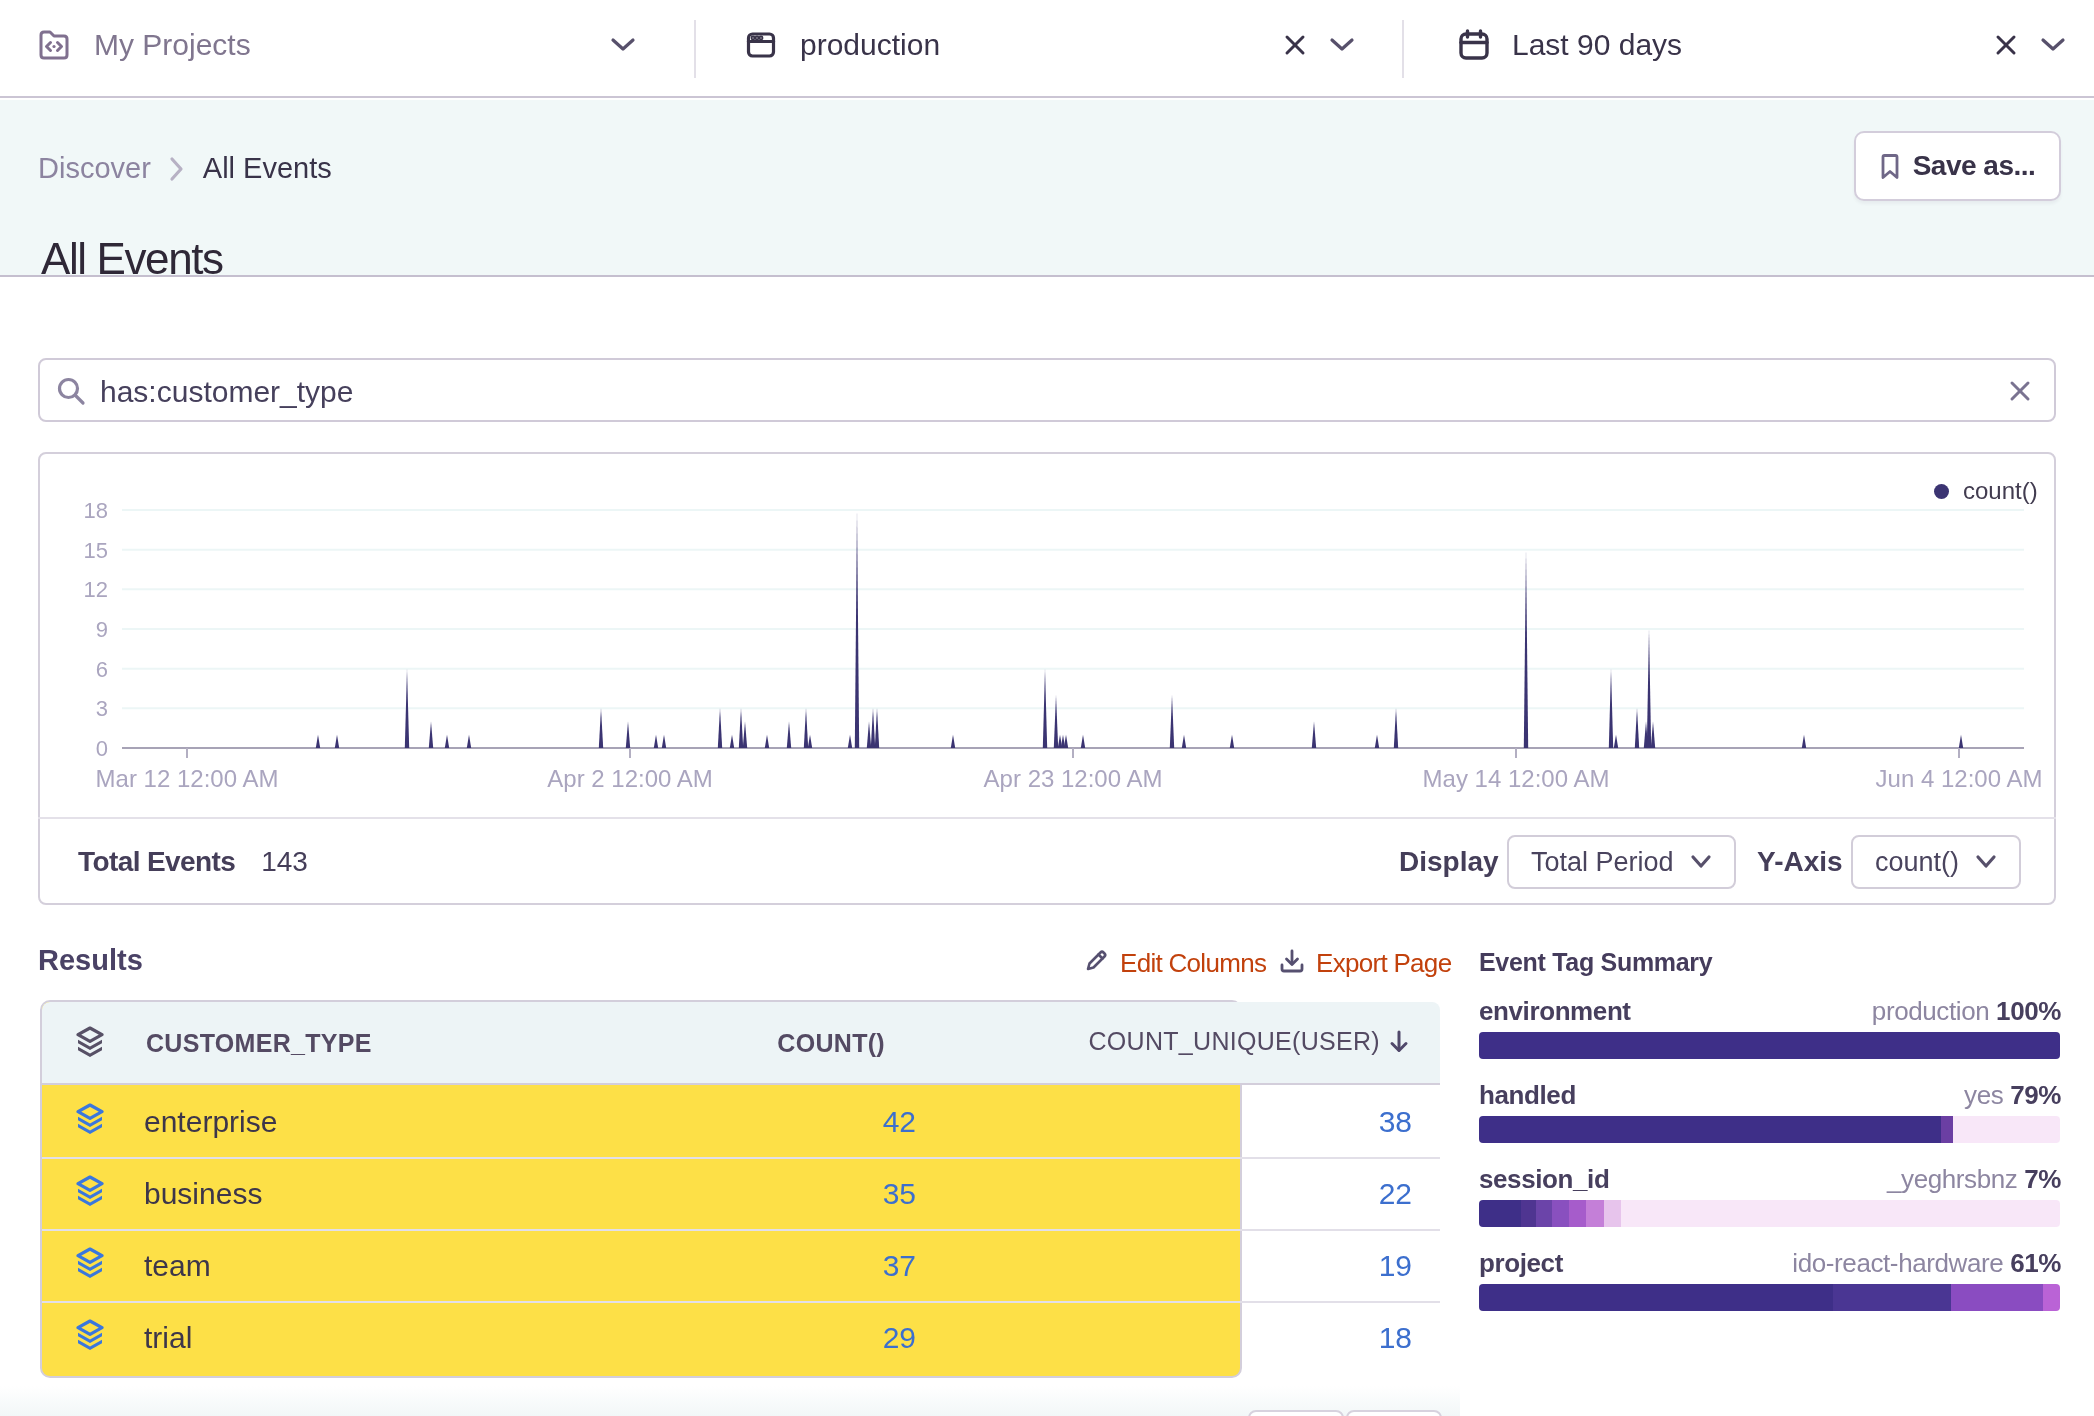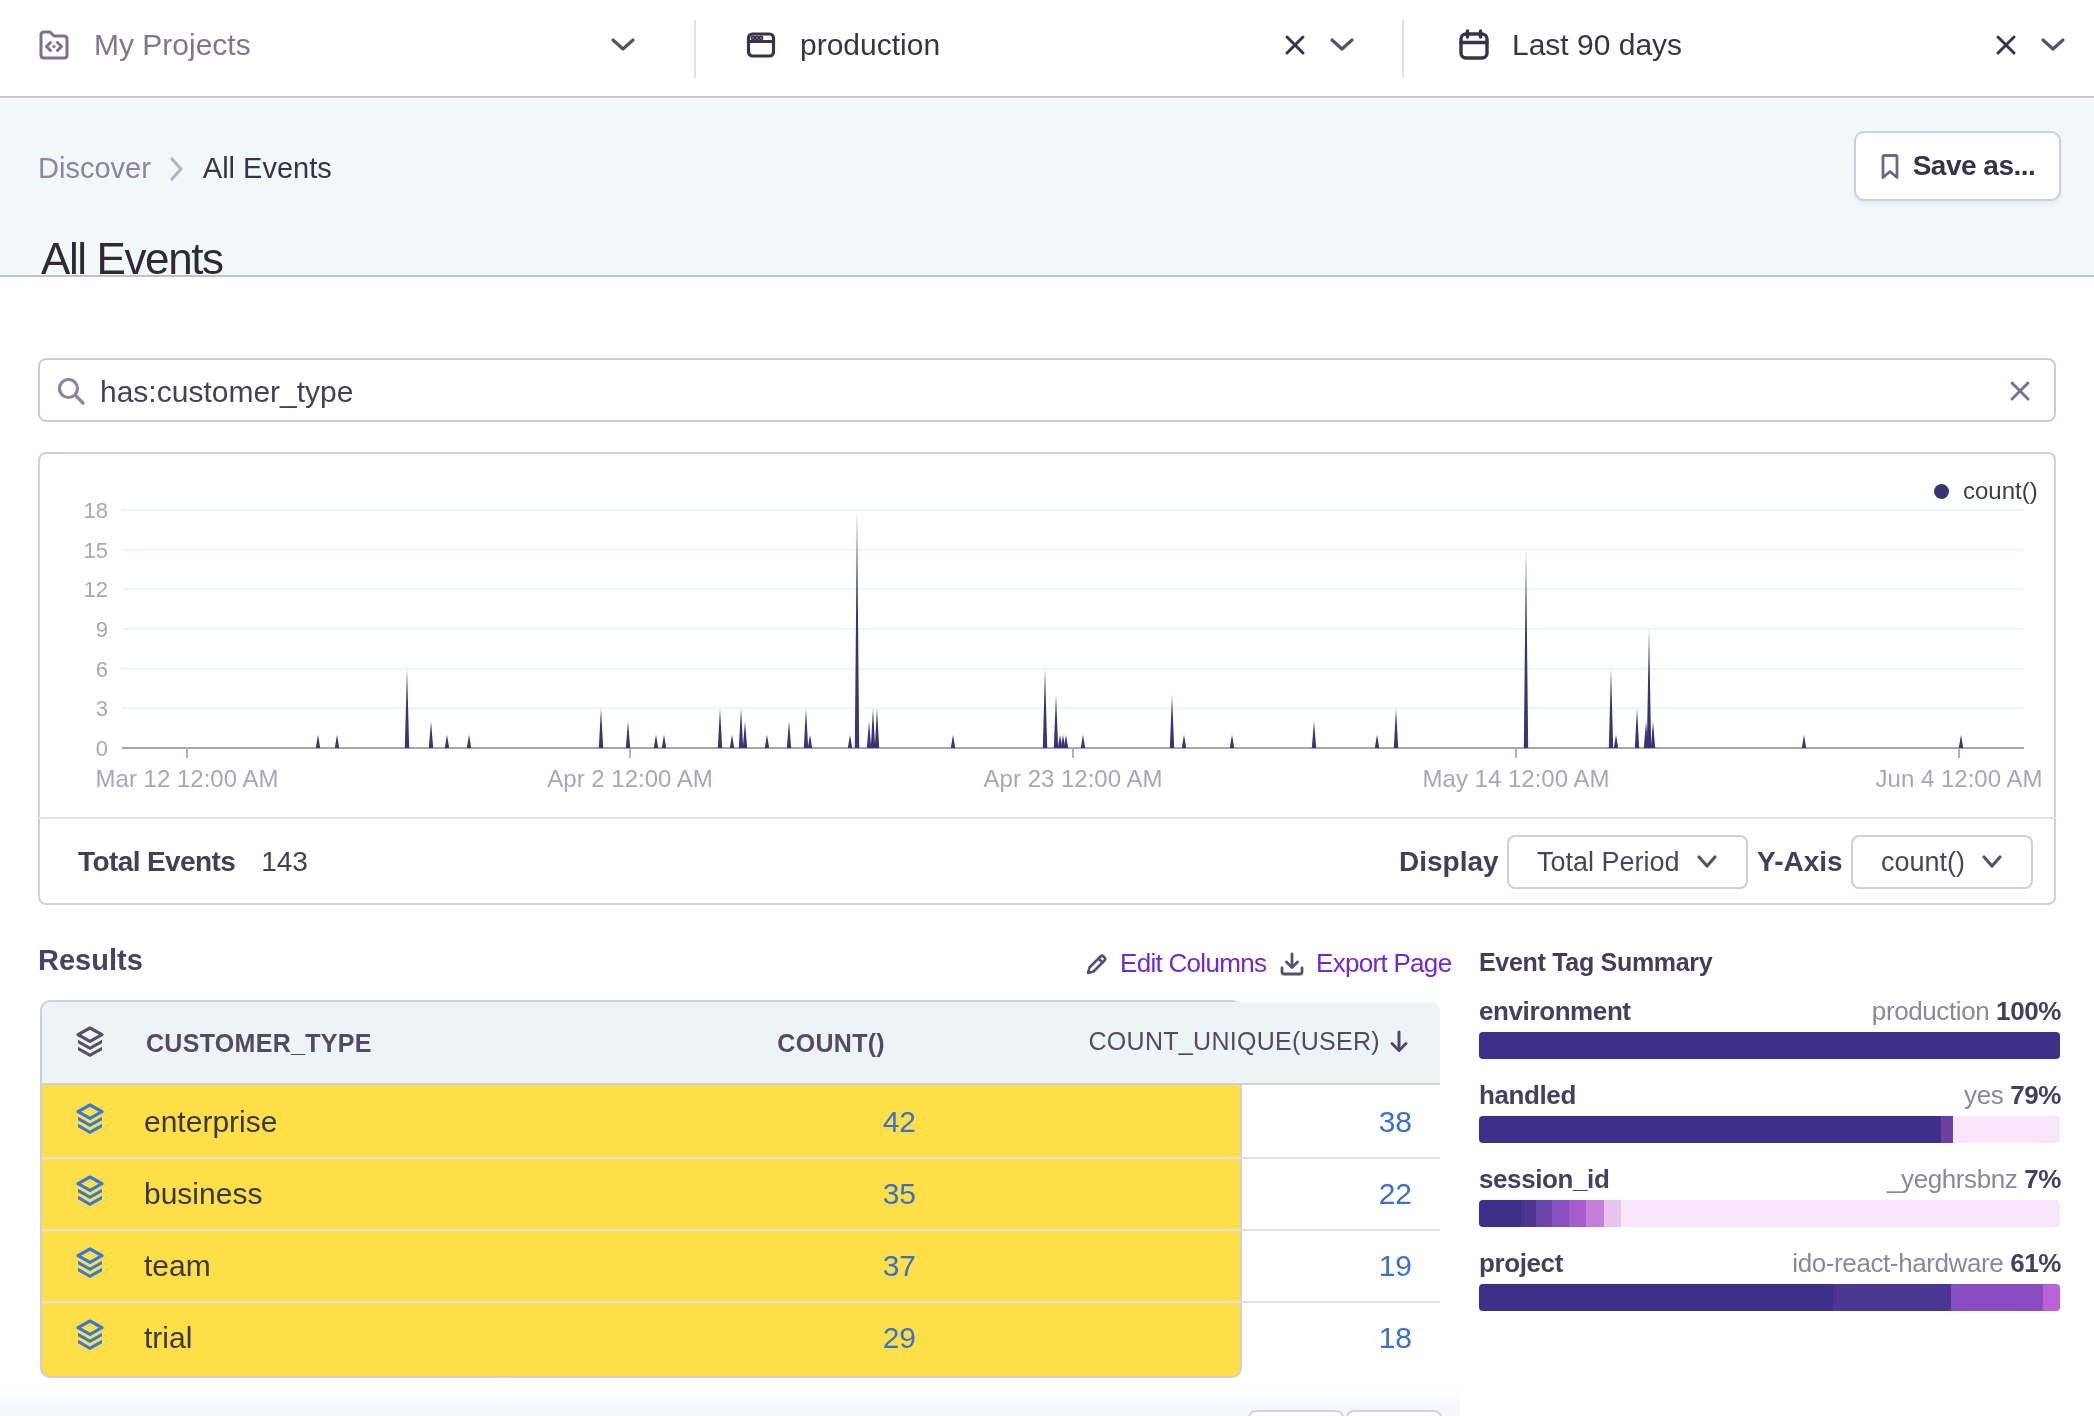--- a/index.html
+++ b/index.html
@@ -16,24 +16,24 @@
 
 #search { position:absolute; left:38px; top:358px; width:2018px; height:64px; background:#fff; border:2px solid #d0cad8; border-radius:8px; }
 #search .q { position:absolute; left:60px; top:15px; font-size:30px; color:#46405c; }
 
 #chartpanel { position:absolute; left:38px; top:452px; width:2018px; height:453px; background:#fff; border:2px solid #d4cfdb; border-radius:8px; }
 #legend { position:absolute; left:1934px; top:477px; display:flex; align-items:center; gap:14px; font-size:24px; color:#423c50; }
 #legend .dot { width:15px; height:15px; border-radius:50%; background:#3b3472; }
 #chartfooter { position:absolute; left:38px; top:817px; width:2018px; height:88px; border-top:2px solid #e4e1e9; display:flex; align-items:center; }
 #chartfooter .te { margin-left:40px; font-size:28px; color:#453e59; font-weight:bold; letter-spacing:-0.6px; }
 #chartfooter .tev { margin-left:26px; font-size:28px; color:#453e59; }
-.selbtn { height:54px; background:#fff; border:2px solid #d2cdd9; border-radius:8px; display:flex; align-items:center; font-size:27px; color:#4a445e; padding:0 28px; gap:16px; }
+.selbtn { height:54px; background:#fff; border:2px solid #d2cdd9; border-radius:8px; display:flex; align-items:center; font-size:27px; color:#4a445e; padding:0 22px; gap:16px; }
 
 #results-h { position:absolute; left:38px; top:944px; font-size:29px; font-weight:bold; color:#4a4266; }
-.toollink { position:absolute; top:948px; display:flex; align-items:center; gap:11px; font-size:26px; letter-spacing:-0.7px; color:#6d28d9; }
+.toollink { position:absolute; top:948px; display:flex; gap:11px; font-size:26px; letter-spacing:-0.7px; color:#c2410c; }
 
 #table { position:absolute; left:40px; top:1000px; width:1202px; height:378px; background:#fde047; border:2px solid #d3cedb; border-radius:10px; }
 #thead { position:absolute; left:0; top:0; width:1398px; height:83px; background:#edf4f6; border-bottom:2px solid #d3cedb; border-radius:8px 8px 0 0; }
 #thead .hicon { position:absolute; left:34px; top:24px; }
 #thead .h1 { position:absolute; left:104px; top:27px; font-size:25px; font-weight:bold; color:#544a63; letter-spacing:0.3px; }
 #thead .h2 { position:absolute; right:555px; top:27px; font-size:25px; font-weight:bold; color:#544a63; letter-spacing:0.3px; }
 #thead .h3 { position:absolute; right:30px; top:25px; font-size:25px; font-weight:normal; color:#544a63; letter-spacing:0.3px; display:flex; gap:8px; align-items:center; }
 .trow { position:relative; width:1398px; height:72px; border-bottom:2px solid #e2dfe8; }
 .trow:last-child { border-bottom:none; }
 .rowicon { position:absolute; left:34px; top:16px; }

